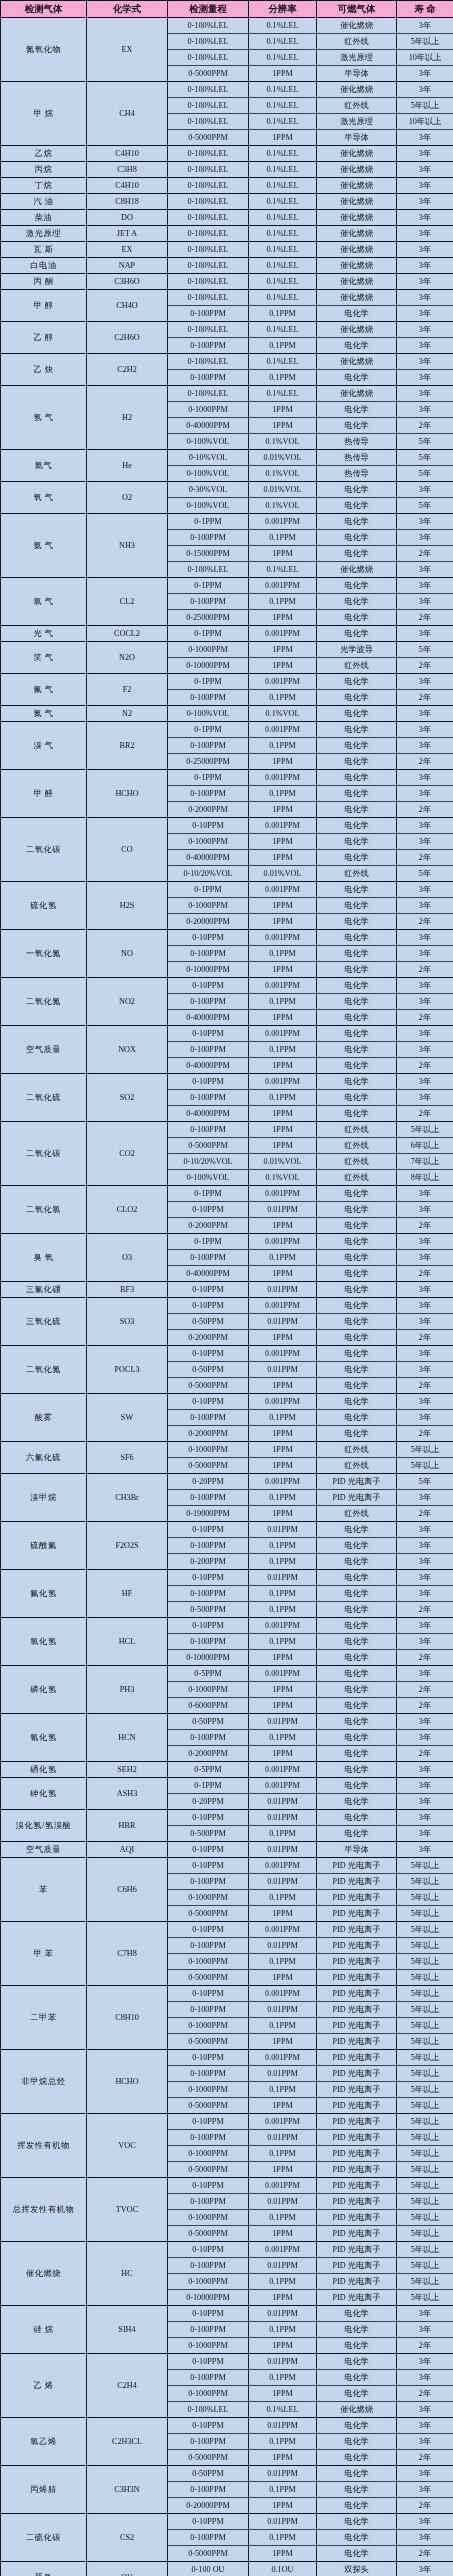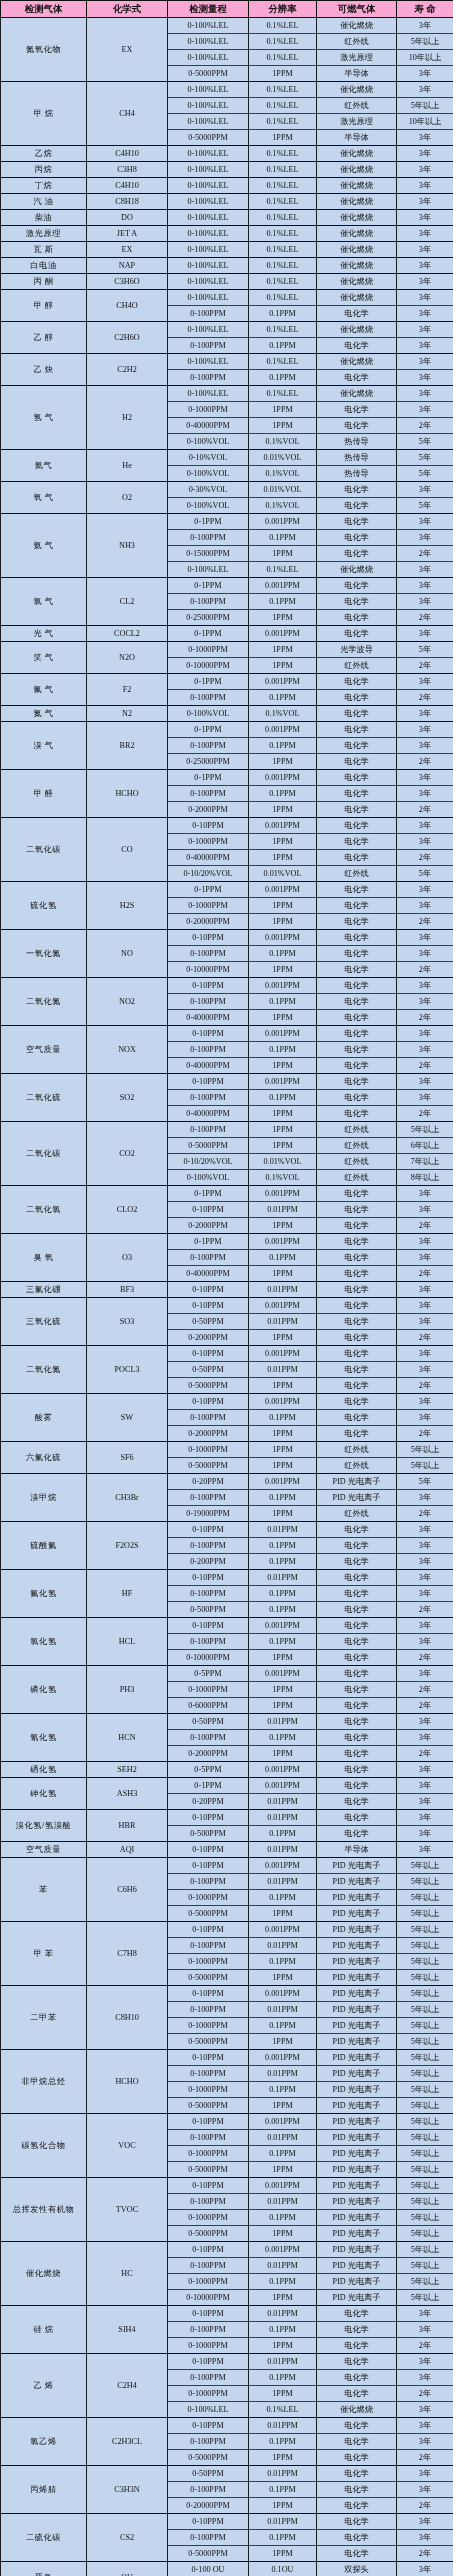--- a/index.html
+++ b/index.html
@@ -920,21 +920,21 @@
         <td>PID 光电离子</td>
         <td>5年以上</td>
       </tr>
       <tr>
         <td>0-5000PPM</td>
         <td>1PPM</td>
         <td>PID 光电离子</td>
         <td>5年以上</td>
       </tr>
       <tr class="gstart">
-        <td class="gas" rowspan="4">碳氢化合物</td>
+        <td class="gas" rowspan="4">挥发性有机物</td>
         <td rowspan="4">VOC</td>
         <td>0-10PPM</td>
         <td>0.001PPM</td>
         <td>PID 光电离子</td>
         <td>5年以上</td>
       </tr>
       <tr>
         <td>0-100PPM</td>
         <td>0.01PPM</td>
         <td>PID 光电离子</td>

